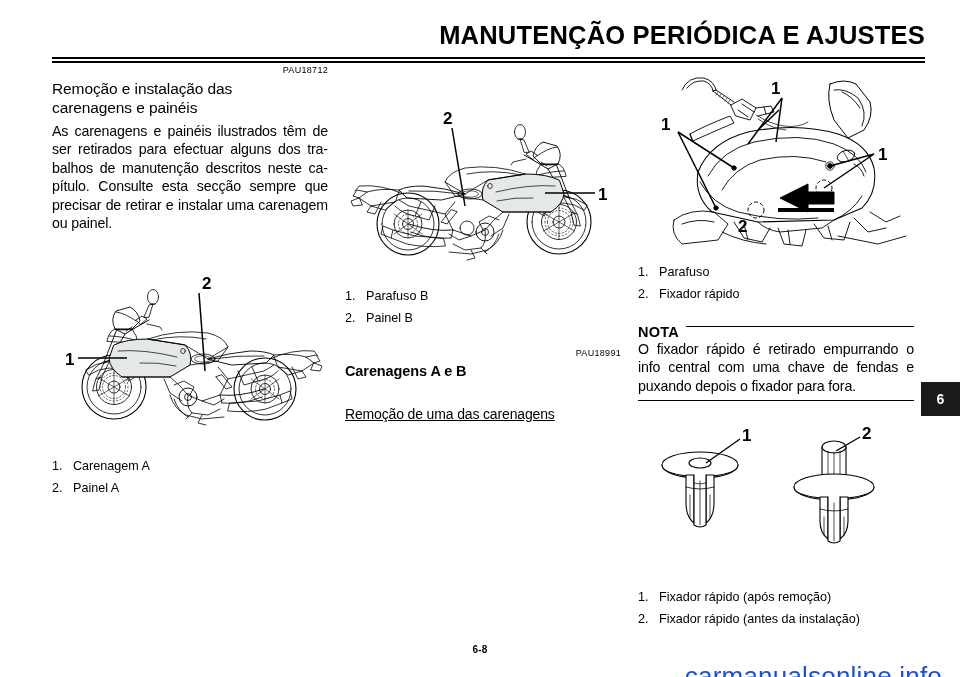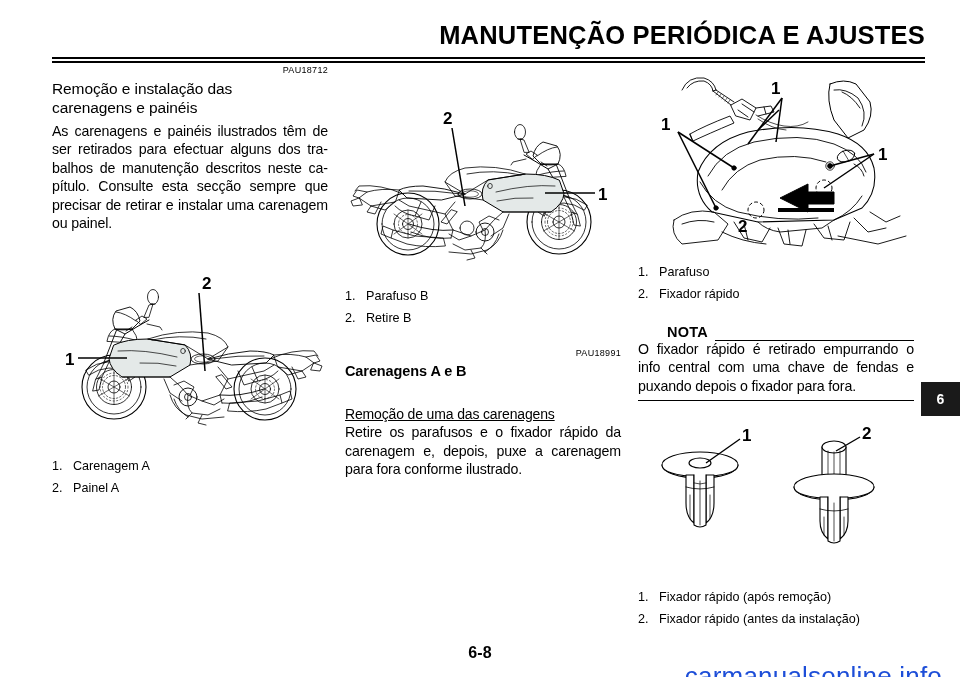--- a/index.html
+++ b/index.html
@@ -110,23 +110,22 @@
   }
   ol.fig-caption .num {
     width: 21px;
     flex: 0 0 21px;
   }
 
   
   .nota-wrap { margin-top: 0; }
   .nota-head {
     display: flex;
-    align-items: flex-end;
+    align-items: flex-start;
     gap: 7px;
-    margin-left: 29px;
   }
   .nota-head .nota-label {
     font-size: 14.5px;
     font-weight: bold;
     letter-spacing: 0.2px;
     line-height: 1;
   }
   .nota-head .nota-line {
     flex: 1 1 auto;
     height: 0;
@@ -165,21 +164,21 @@
     justify-content: center;
   }
 
   
   #page-number {
     position: absolute;
     left: 0;
     top: 644px;
     width: 960px;
     text-align: center;
-    font-size: 16px;
+    font-size: 10px;
     font-weight: bold;
     letter-spacing: 0.2px;
   }
   #watermark {
     position: absolute;
     right: 18px;
     top: 637px;
     font-size: 26px;
     color: #1d4ed8;
     letter-spacing: 0.2px;
@@ -453,34 +452,33 @@
 
   <div class="sp16"></div>
 
   <ol class="fig-caption">
     <li>
       <span class="num">1.</span>
       <span>Parafuso B</span>
     </li>
     <li>
       <span class="num">2.</span>
-      <span>Retire B</span>
+      <span>Painel B</span>
     </li>
   </ol>
 
   <div class="sp20"></div>
 
   <div class="pau-code">PAU18991</div>
 
   <h3 class="sub-title">Carenagens A e B</h3>
 
   <div class="sp24"></div>
 
   <div class="underline-head">Remoção de uma das carenagens</div>
-  <p class="body-text">Retire os parafusos e o fixador rápido da carenagem e, depois, puxe a carenagem para fora conforme ilustrado.</p>
 </div>
 
 <div class="column" id="col-right">
 
   <div class="sp6"></div>
 
   <div class="figure">
     <svg viewBox="0 0 276 178" xmlns="http://www.w3.org/2000/svg">
       <g fill="none" stroke="#000" stroke-width="0.9" stroke-linejoin="round" stroke-linecap="round">
 

